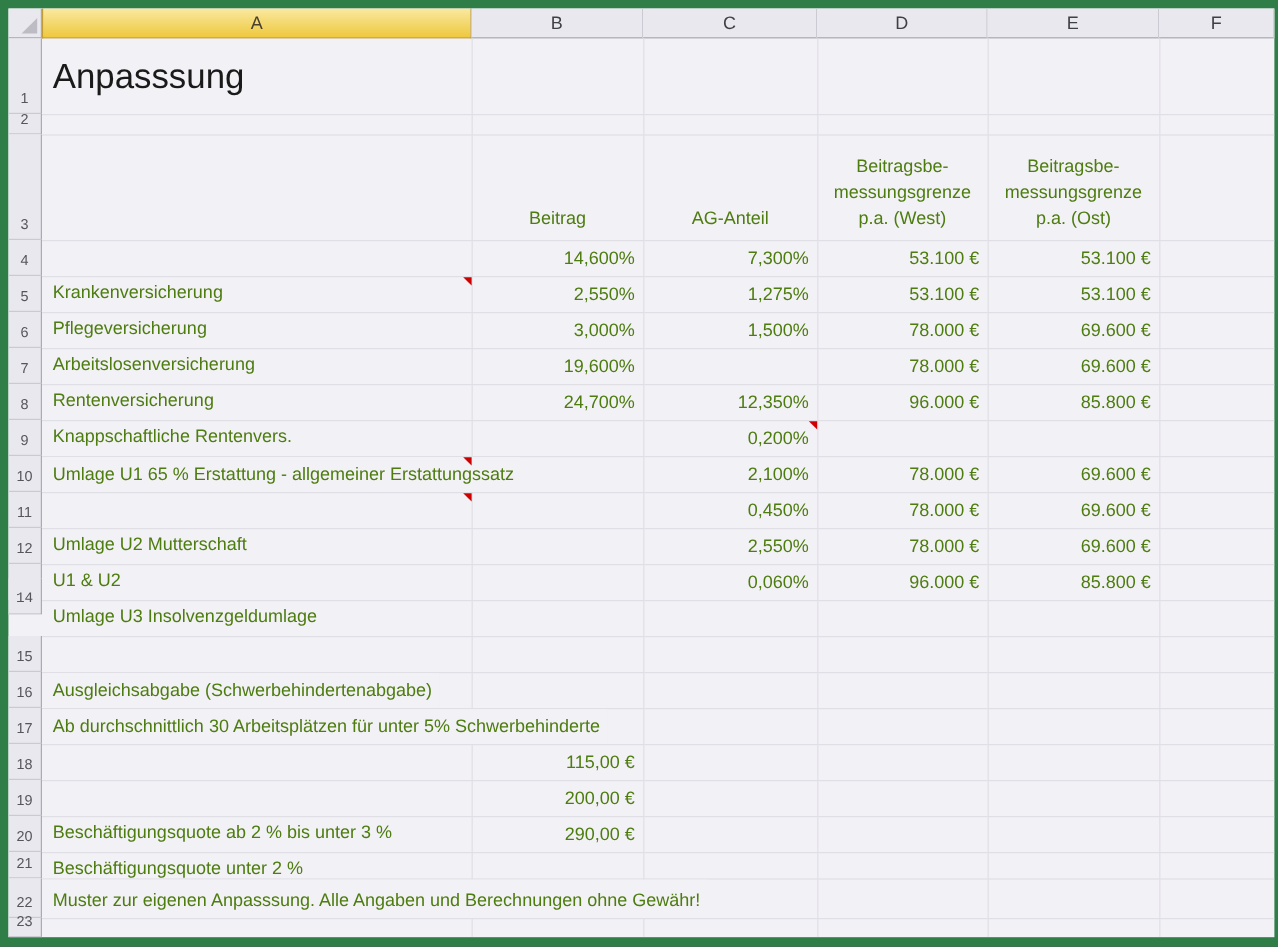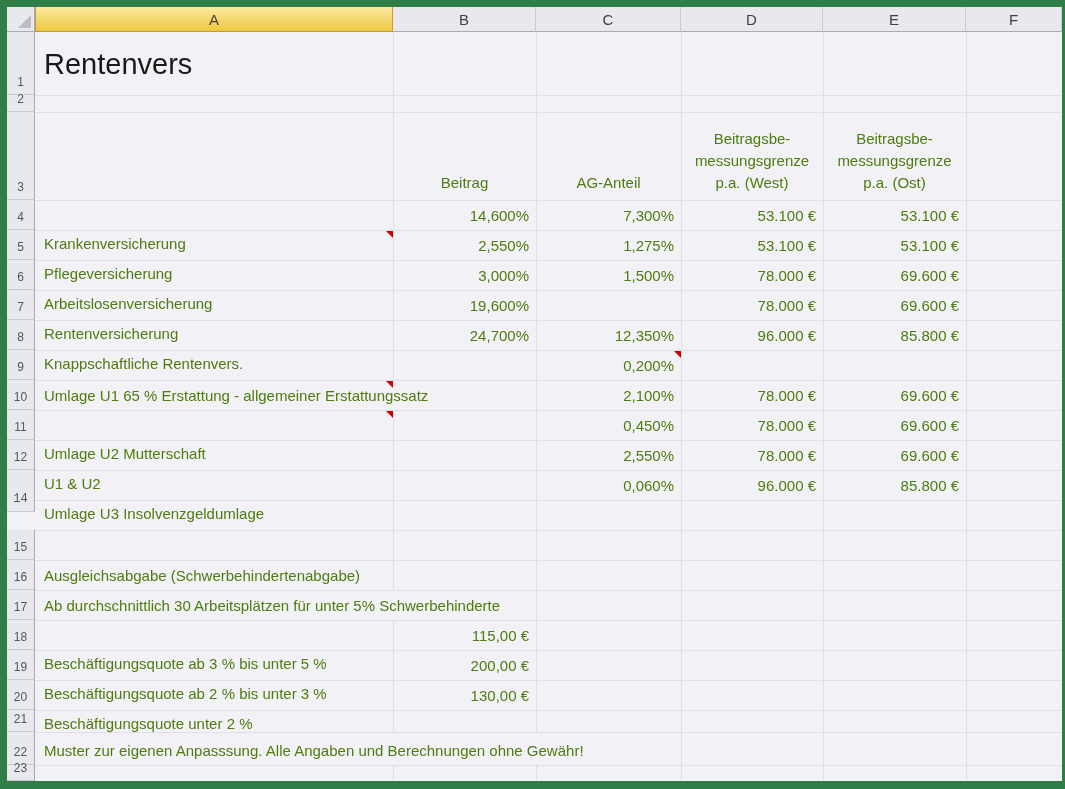--- a/index.html
+++ b/index.html
@@ -91,21 +91,21 @@
       <div class="hline" style="top: 493px; left: 28px; width: 1027px;"></div>
       <div class="hline" style="top: 523px; left: 28px; width: 1027px;"></div>
       <div class="hline" style="top: 553px; left: 28px; width: 1027px;"></div>
       <div class="hline" style="top: 583px; left: 28px; width: 1027px;"></div>
       <div class="hline" style="top: 613px; left: 28px; width: 1027px;"></div>
       <div class="hline" style="top: 643px; left: 28px; width: 1027px;"></div>
       <div class="hline" style="top: 673px; left: 28px; width: 1027px;"></div>
       <div class="hline" style="top: 703px; left: 28px; width: 1027px;"></div>
       <div class="hline" style="top: 725px; left: 28px; width: 1027px;"></div>
       <div class="hline" style="top: 758px; left: 28px; width: 1027px;"></div>
-      <div class="cell title" style="left: 28px; width: 358px; top: 26px; height: 62px;">Rentenvers</div>
+      <div class="cell title" style="left: 28px; width: 358px; top: 26px; height: 62px;">Anpasssung</div>
       <div class="cell header" style="left: 386px; width: 143px; top: 106px; height: 87px;">Beitrag</div>
       <div class="cell header" style="left: 529px; width: 145px; top: 106px; height: 87px;">AG-Anteil</div>
       <div class="cell header" style="left: 674px; width: 142px; top: 106px; height: 87px;">Beitragsbe-
 messungsgrenze
 p.a. (West)</div>
       <div class="cell header" style="left: 816px; width: 143px; top: 106px; height: 87px;">Beitragsbe-
 messungsgrenze
 p.a. (Ost)</div>
       <div class="cell label" style="left: 28px; width: 358px; top: 194px; height: 29px;">Krankenversicherung</div>
       <div class="cell number" style="left: 386px; width: 143px; top: 194px; height: 29px;">14,600%</div>
@@ -144,25 +144,24 @@
       <div class="cell label" style="left: 28px; width: 358px; top: 434px; height: 29px;">U1 &amp; U2</div>
       <div class="cell number" style="left: 529px; width: 145px; top: 434px; height: 29px;">2,550%</div>
       <div class="cell number" style="left: 674px; width: 142px; top: 434px; height: 29px;">78.000 €</div>
       <div class="cell number" style="left: 816px; width: 143px; top: 434px; height: 29px;">69.600 €</div>
       <div class="cell label" style="left: 28px; width: 358px; top: 464px; height: 29px;">Umlage U3 Insolvenzgeldumlage</div>
       <div class="cell number" style="left: 529px; width: 145px; top: 464px; height: 29px;">0,060%</div>
       <div class="cell number" style="left: 674px; width: 142px; top: 464px; height: 29px;">96.000 €</div>
       <div class="cell number" style="left: 816px; width: 143px; top: 464px; height: 29px;">85.800 €</div>
       <div class="cell label-overflow" style="left: 28px; width: 358px; top: 554px; height: 29px;">Ausgleichsabgabe (Schwerbehindertenabgabe)</div>
       <div class="cell label-overflow" style="left: 28px; width: 358px; top: 584px; height: 29px;">Ab durchschnittlich 30 Arbeitsplätzen für unter 5% Schwerbehinderte</div>
-      <div class="cell label" style="left: 28px; width: 358px; top: 614px; height: 29px;">Beschäftigungsquote ab 3 % bis unter 5 %</div>
       <div class="cell number" style="left: 386px; width: 143px; top: 614px; height: 29px;">115,00 €</div>
       <div class="cell label" style="left: 28px; width: 358px; top: 644px; height: 29px;">Beschäftigungsquote ab 2 % bis unter 3 %</div>
       <div class="cell number" style="left: 386px; width: 143px; top: 644px; height: 29px;">200,00 €</div>
       <div class="cell label" style="left: 28px; width: 358px; top: 674px; height: 29px;">Beschäftigungsquote unter 2 %</div>
-      <div class="cell number" style="left: 386px; width: 143px; top: 674px; height: 29px;">130,00 €</div>
+      <div class="cell number" style="left: 386px; width: 143px; top: 674px; height: 29px;">290,00 €</div>
       <div class="cell label-overflow" style="left: 28px; width: 358px; top: 726px; height: 32px;">Muster zur eigenen Anpasssung. Alle Angaben und Berechnungen ohne Gewähr!</div>
       <div class="comment" style="left: 379px; top: 224px; border-top-color: rgb(206, 0, 0);"></div>
       <div class="comment" style="left: 667px; top: 344px; border-top-color: rgb(206, 0, 0);"></div>
       <div class="comment" style="left: 379px; top: 374px; border-top-color: rgb(206, 0, 0);"></div>
       <div class="comment" style="left: 379px; top: 404px; border-top-color: rgb(206, 0, 0);"></div>
     </div>
 </div>
 
 </body></html>

